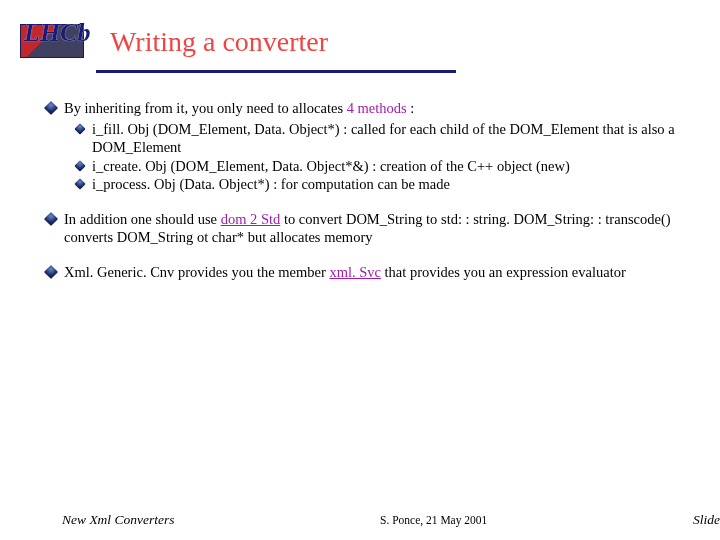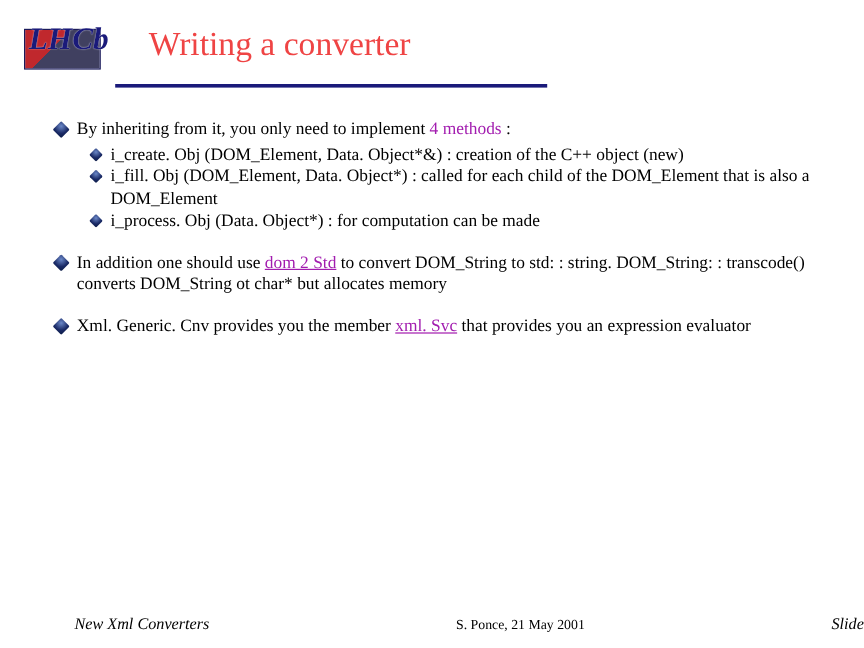--- a/index.html
+++ b/index.html
@@ -7,22 +7,23 @@
     width: 720px;
     height: 540px;
     background: #fff;
     font-family: "Times New Roman", Times, serif;
     color: #000;
     position: relative;
     overflow: hidden;
   }
   .header {
     display: flex;
+    align-items: center;
     padding: 18px 20px 8px 20px;
-    gap: 32px;
+    gap: 18px;
   }
   .logo {
     width: 72px;
     height: 44px;
     position: relative;
     flex-shrink: 0;
   }
   .logo-bg {
     position: absolute;
     left: 0; top: 6px;
@@ -117,24 +118,24 @@
   <div class="title">Writing a converter</div>
 </div>
 
 <hr class="rule">
 
 <div class="content">
   <ul class="top">
 
 
     <li>
-      <span>By inheriting from it, you only need to implement </span><span class="accent">4 methods</span><span> :</span>
+      <span>By inheriting from it, you only need to allocates </span><span class="accent">4 methods</span><span> :</span>
       <ul class="sub">
+        <li>i_fill. Obj (DOM_Element, Data. Object*) : called for each child of the DOM_Element that is also a DOM_Element</li>
         <li>i_create. Obj (DOM_Element, Data. Object*&amp;) : creation of the C++ object (new)</li>
-        <li>i_fill. Obj (DOM_Element, Data. Object*) : called for each child of the DOM_Element that is also a DOM_Element</li>
         <li>i_process. Obj (Data. Object*) : for computation can be made</li>
       </ul>
     </li>
 
     <li>
       <span>In addition one should use </span><span class="accent u">dom 2 Std</span><span> to convert DOM_String to std: : string. DOM_String: : transcode() converts DOM_String ot char* but allocates memory</span>
     </li>
 
     <li>
       <span>Xml. Generic. Cnv provides you the member </span><span class="accent u">xml. Svc</span><span> that provides you an expression evaluator</span>

